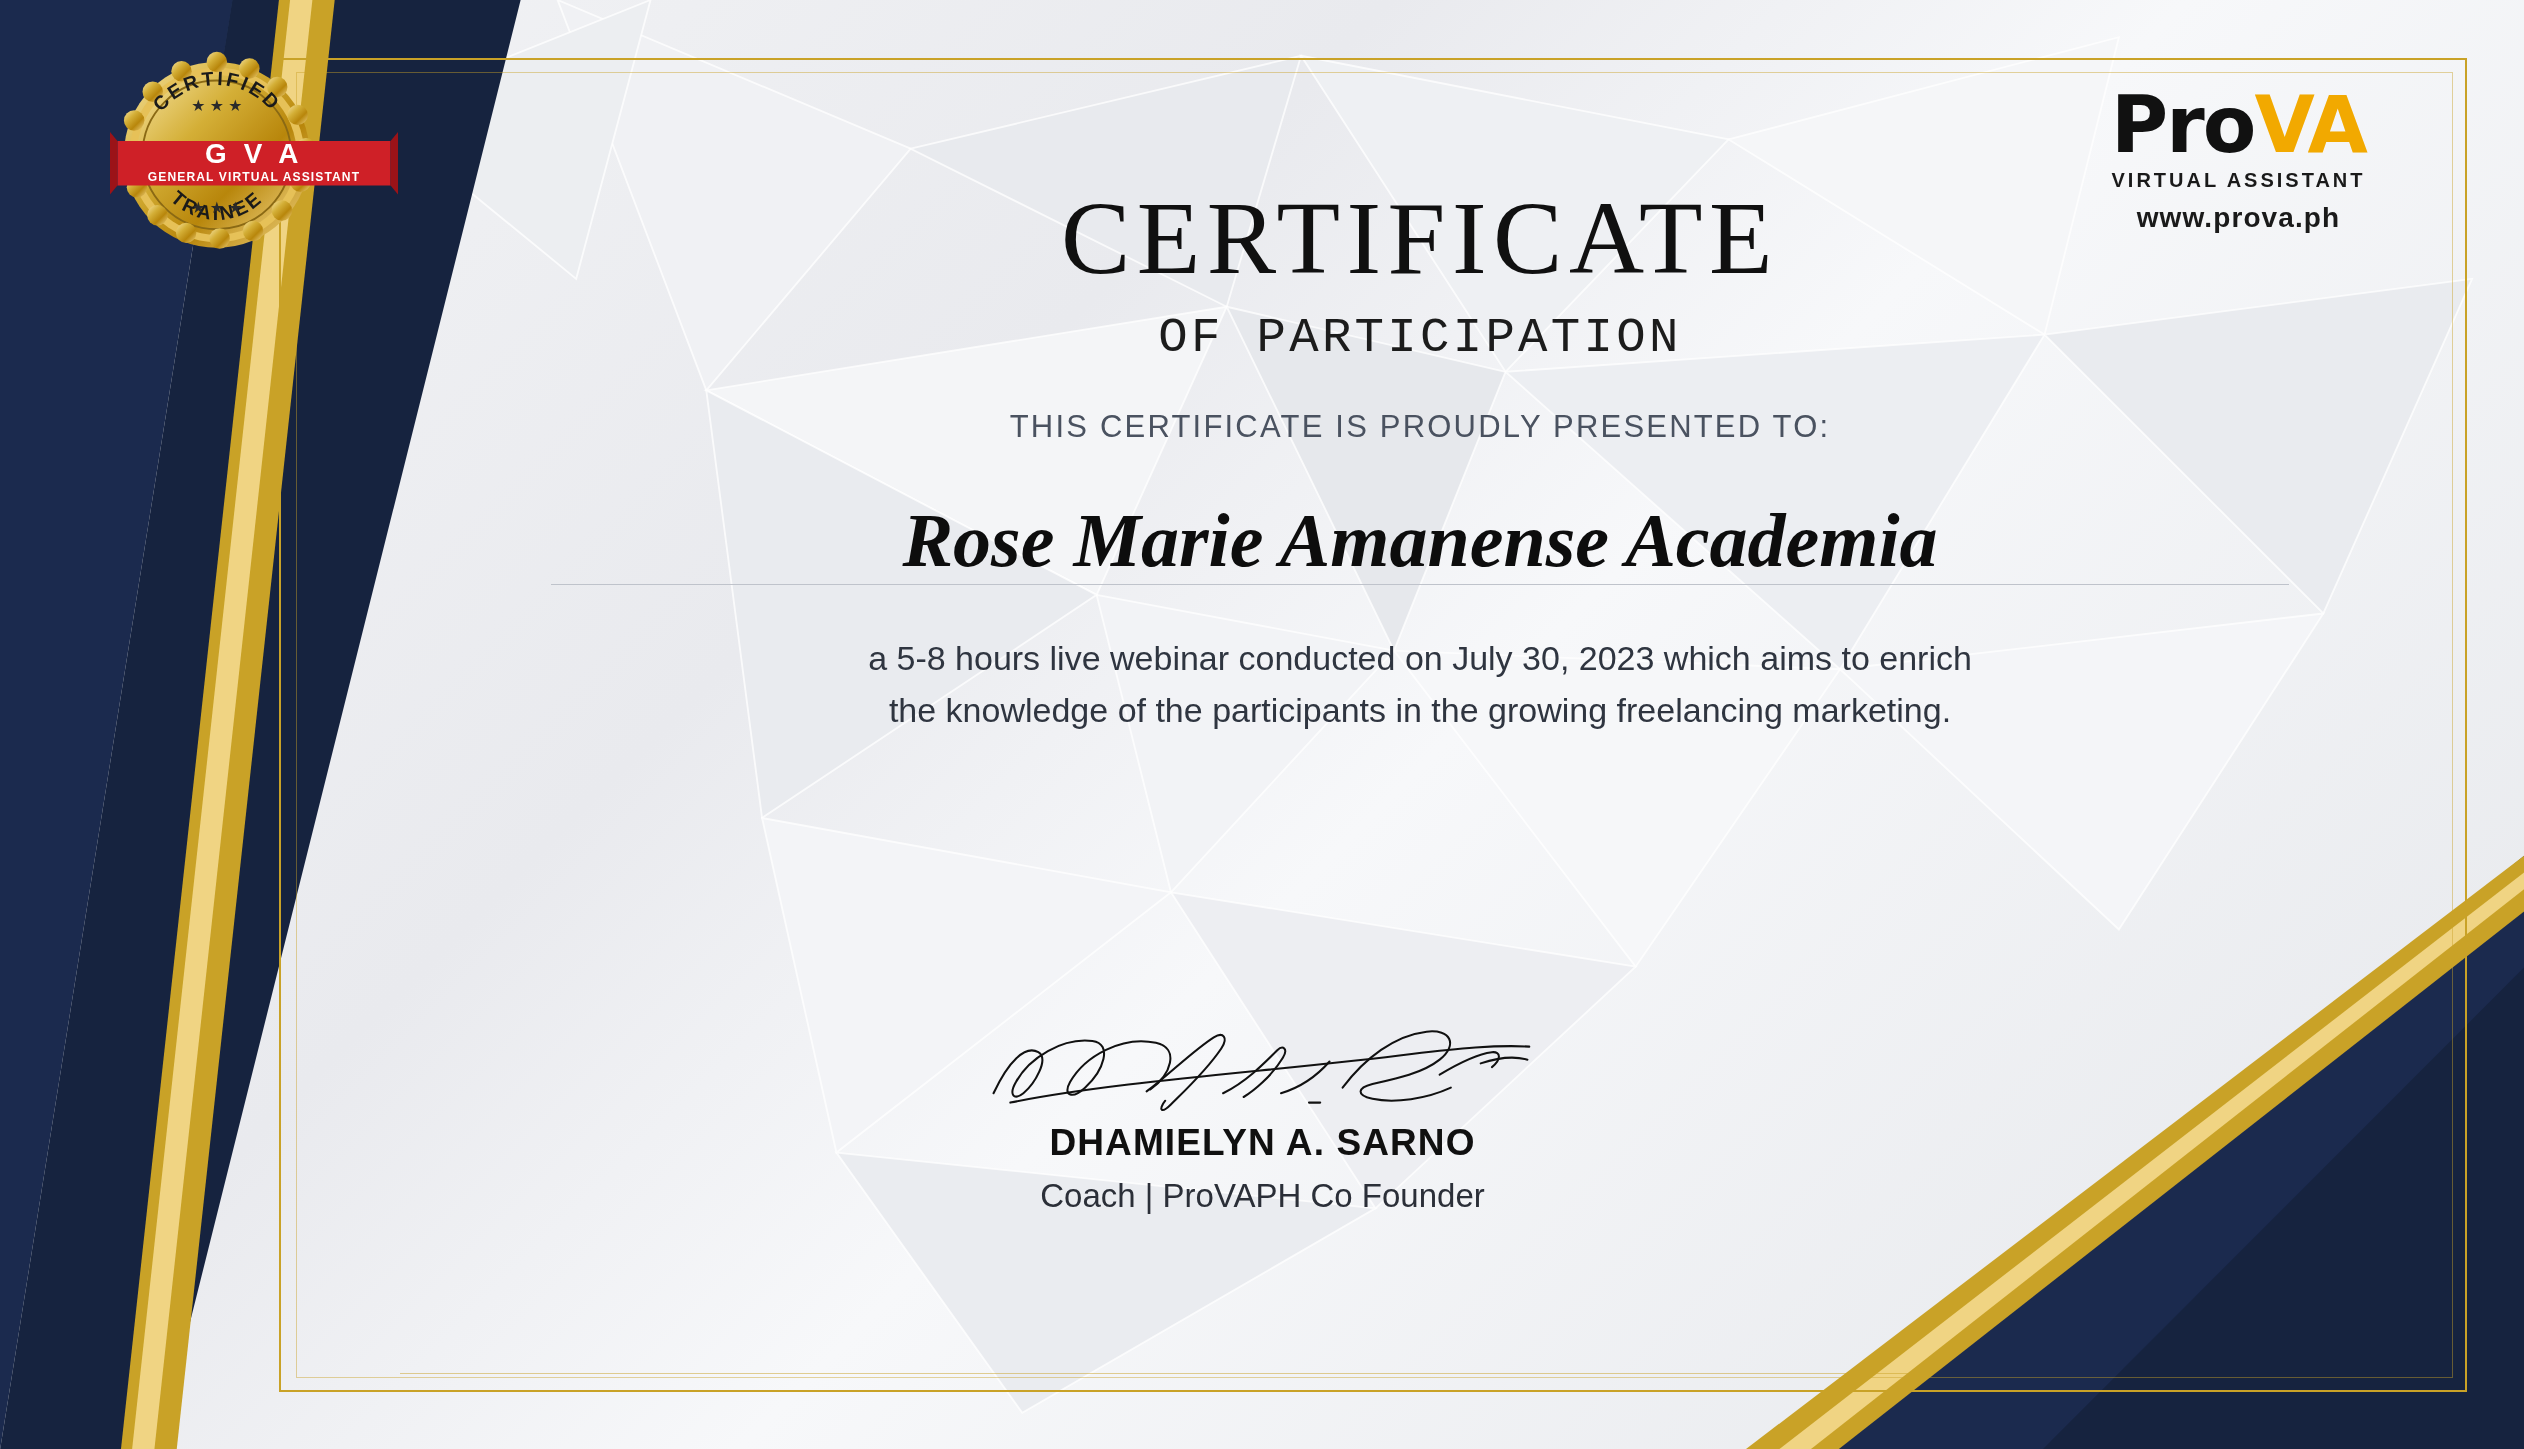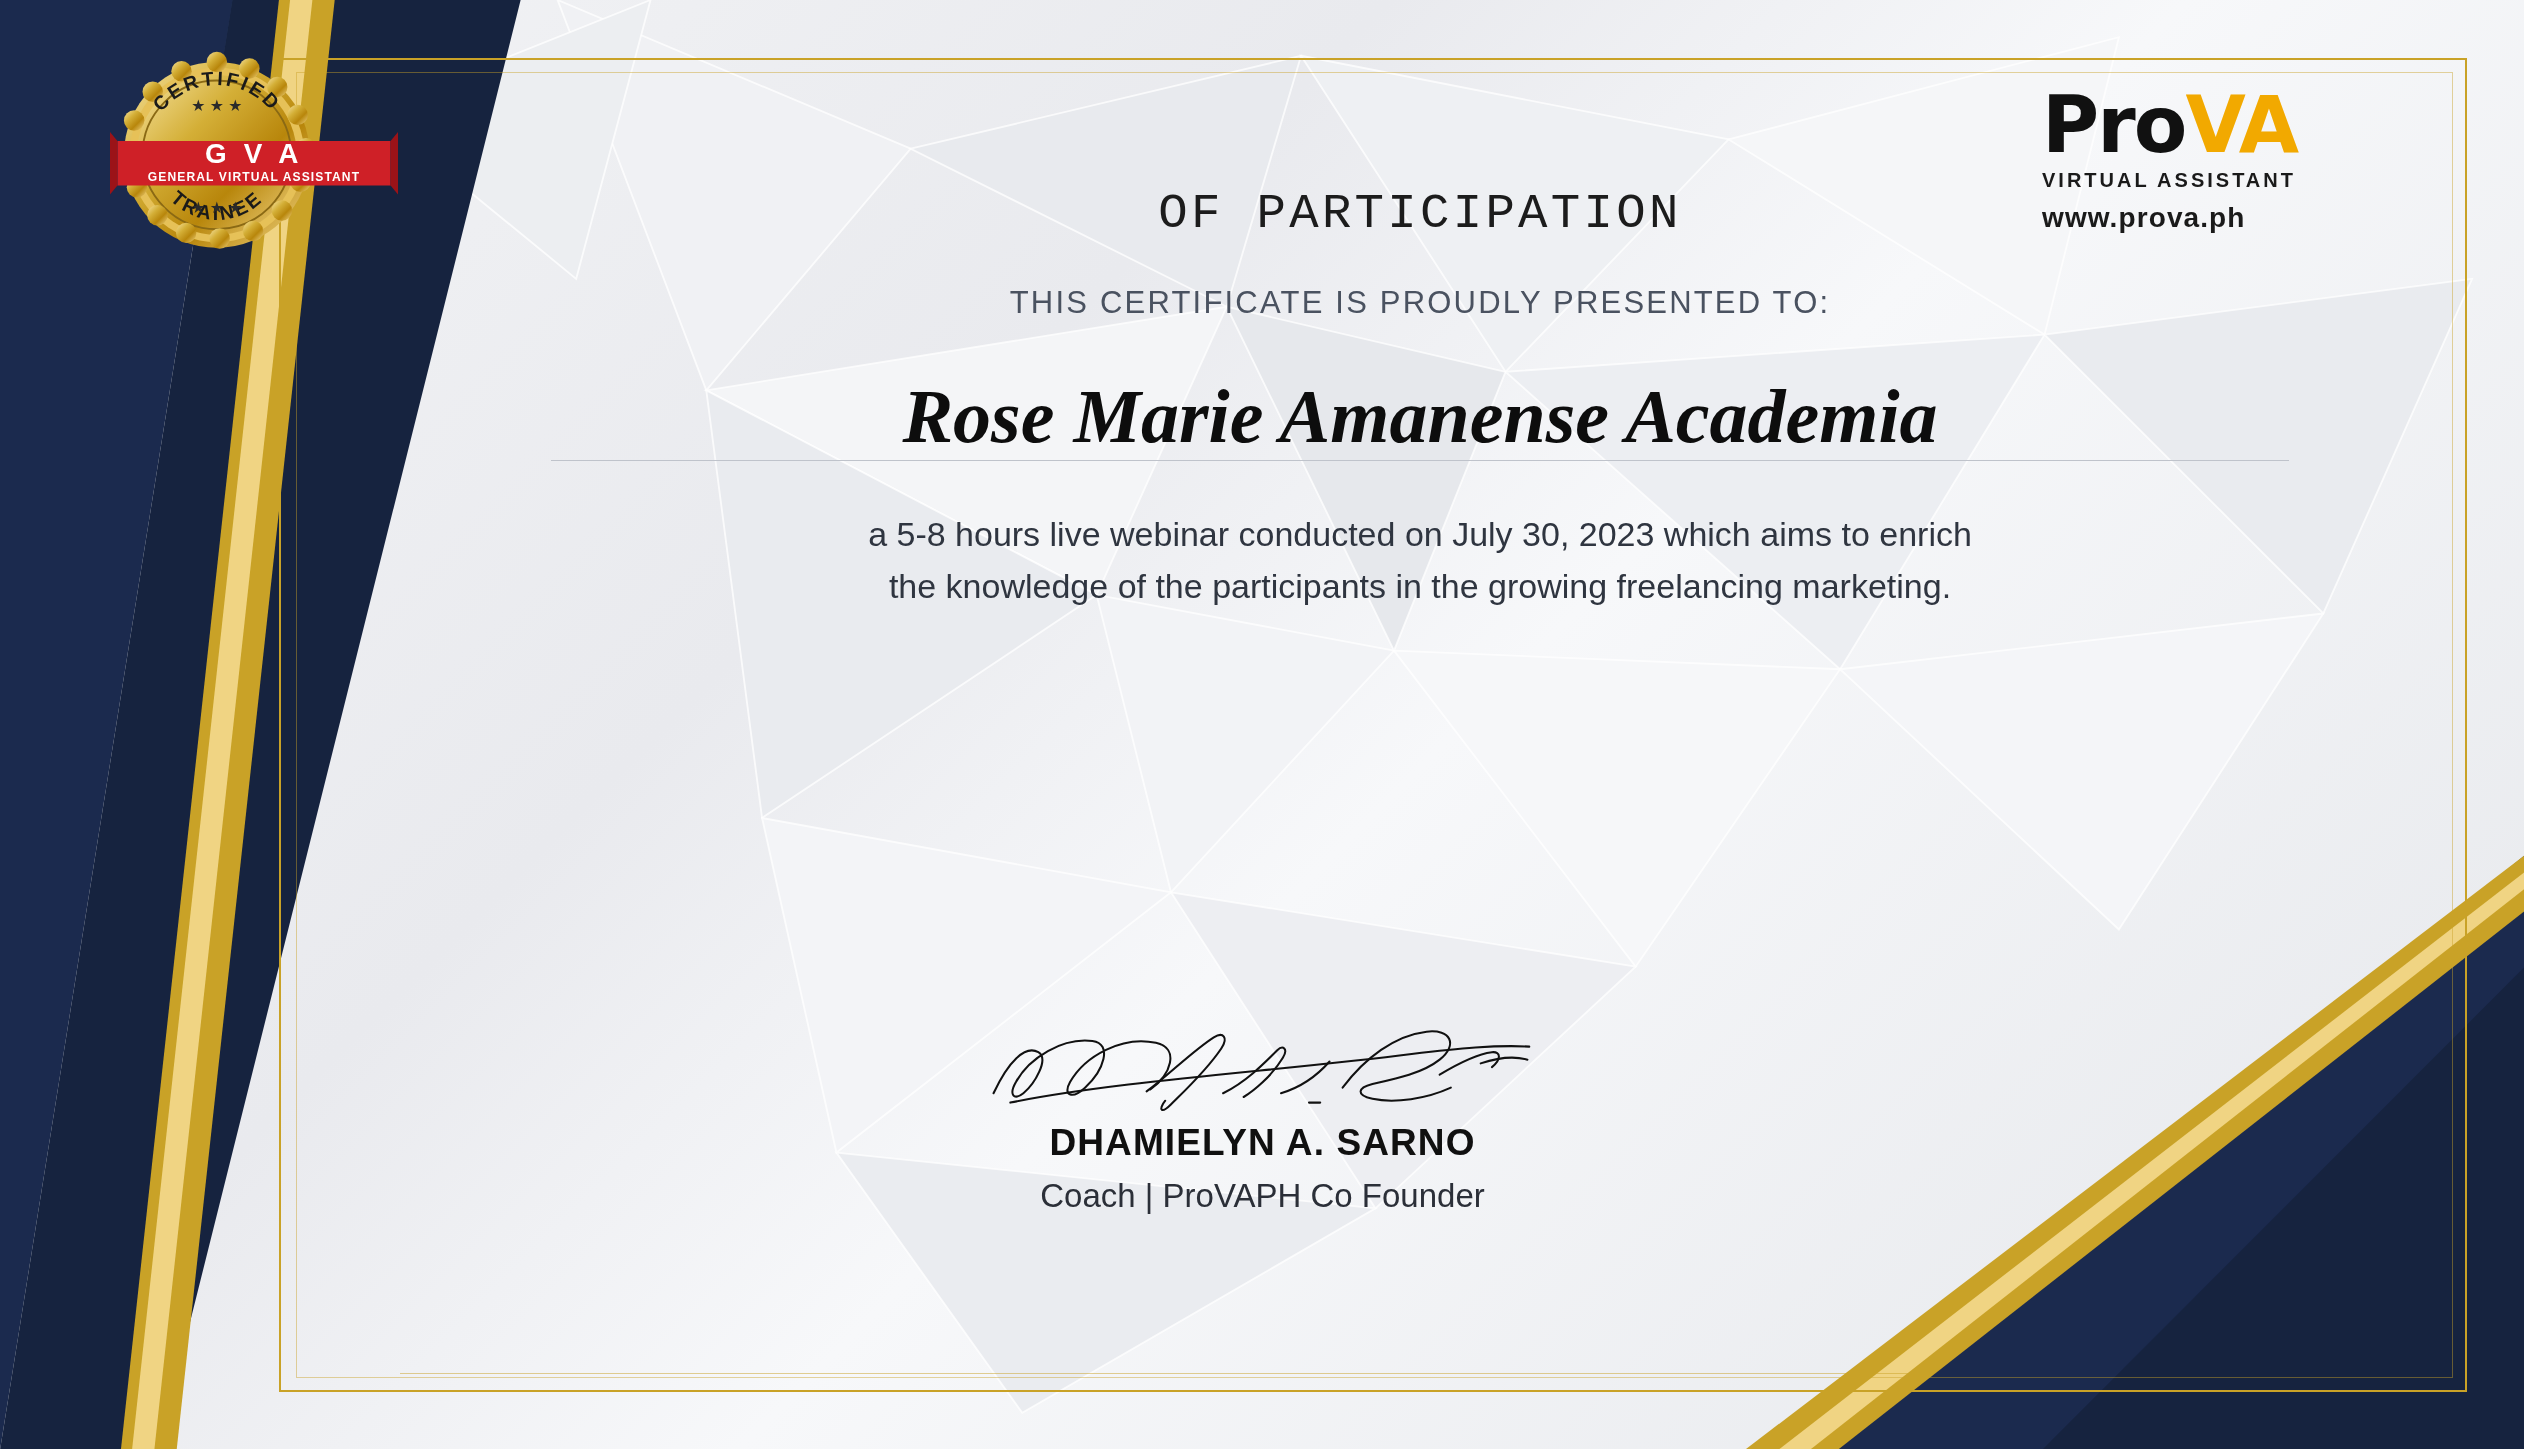--- a/index.html
+++ b/index.html
@@ -73,24 +73,24 @@
     position: absolute;
     left: 110px;
     top: 48px;
     width: 288px;
     height: 214px;
   }
 
   
   .logo {
     position: absolute;
-    right: 74px;
+    right: 82px;
     top: 88px;
     width: 409px;
-    text-align: left;
+    text-align: center;
     color: #111;
   }
   .logo-mark {
     font-family: "DejaVu Sans", sans-serif;
     font-weight: bold;
     font-size: 78px;
     line-height: 0.95;
     letter-spacing: -1.9px;
     position: relative;
     display: inline-block;
@@ -311,20 +311,21 @@
 
   <div class="logo">
     <div class="logo-mark">
       <span>Pro</span><span class="accent">VA</span>
     </div>
     <div class="logo-sub">VIRTUAL ASSISTANT</div>
     <div class="logo-url">www.prova.ph</div>
   </div>
 
   <div class="content">
+    <div class="title">CERTIFICATE</div>
     <div class="subtitle">OF PARTICIPATION</div>
     <div class="presented-to">THIS CERTIFICATE IS PROUDLY PRESENTED TO:</div>
     <div class="recipient">Rose Marie Amanense Academia</div>
     <div class="divider"></div>
     <div class="body-text">
       <div>a 5-8 hours live webinar conducted on July 30, 2023 which aims to enrich</div>
       <div>the knowledge of the participants in the growing freelancing marketing.</div>
     </div>
   </div>
 

